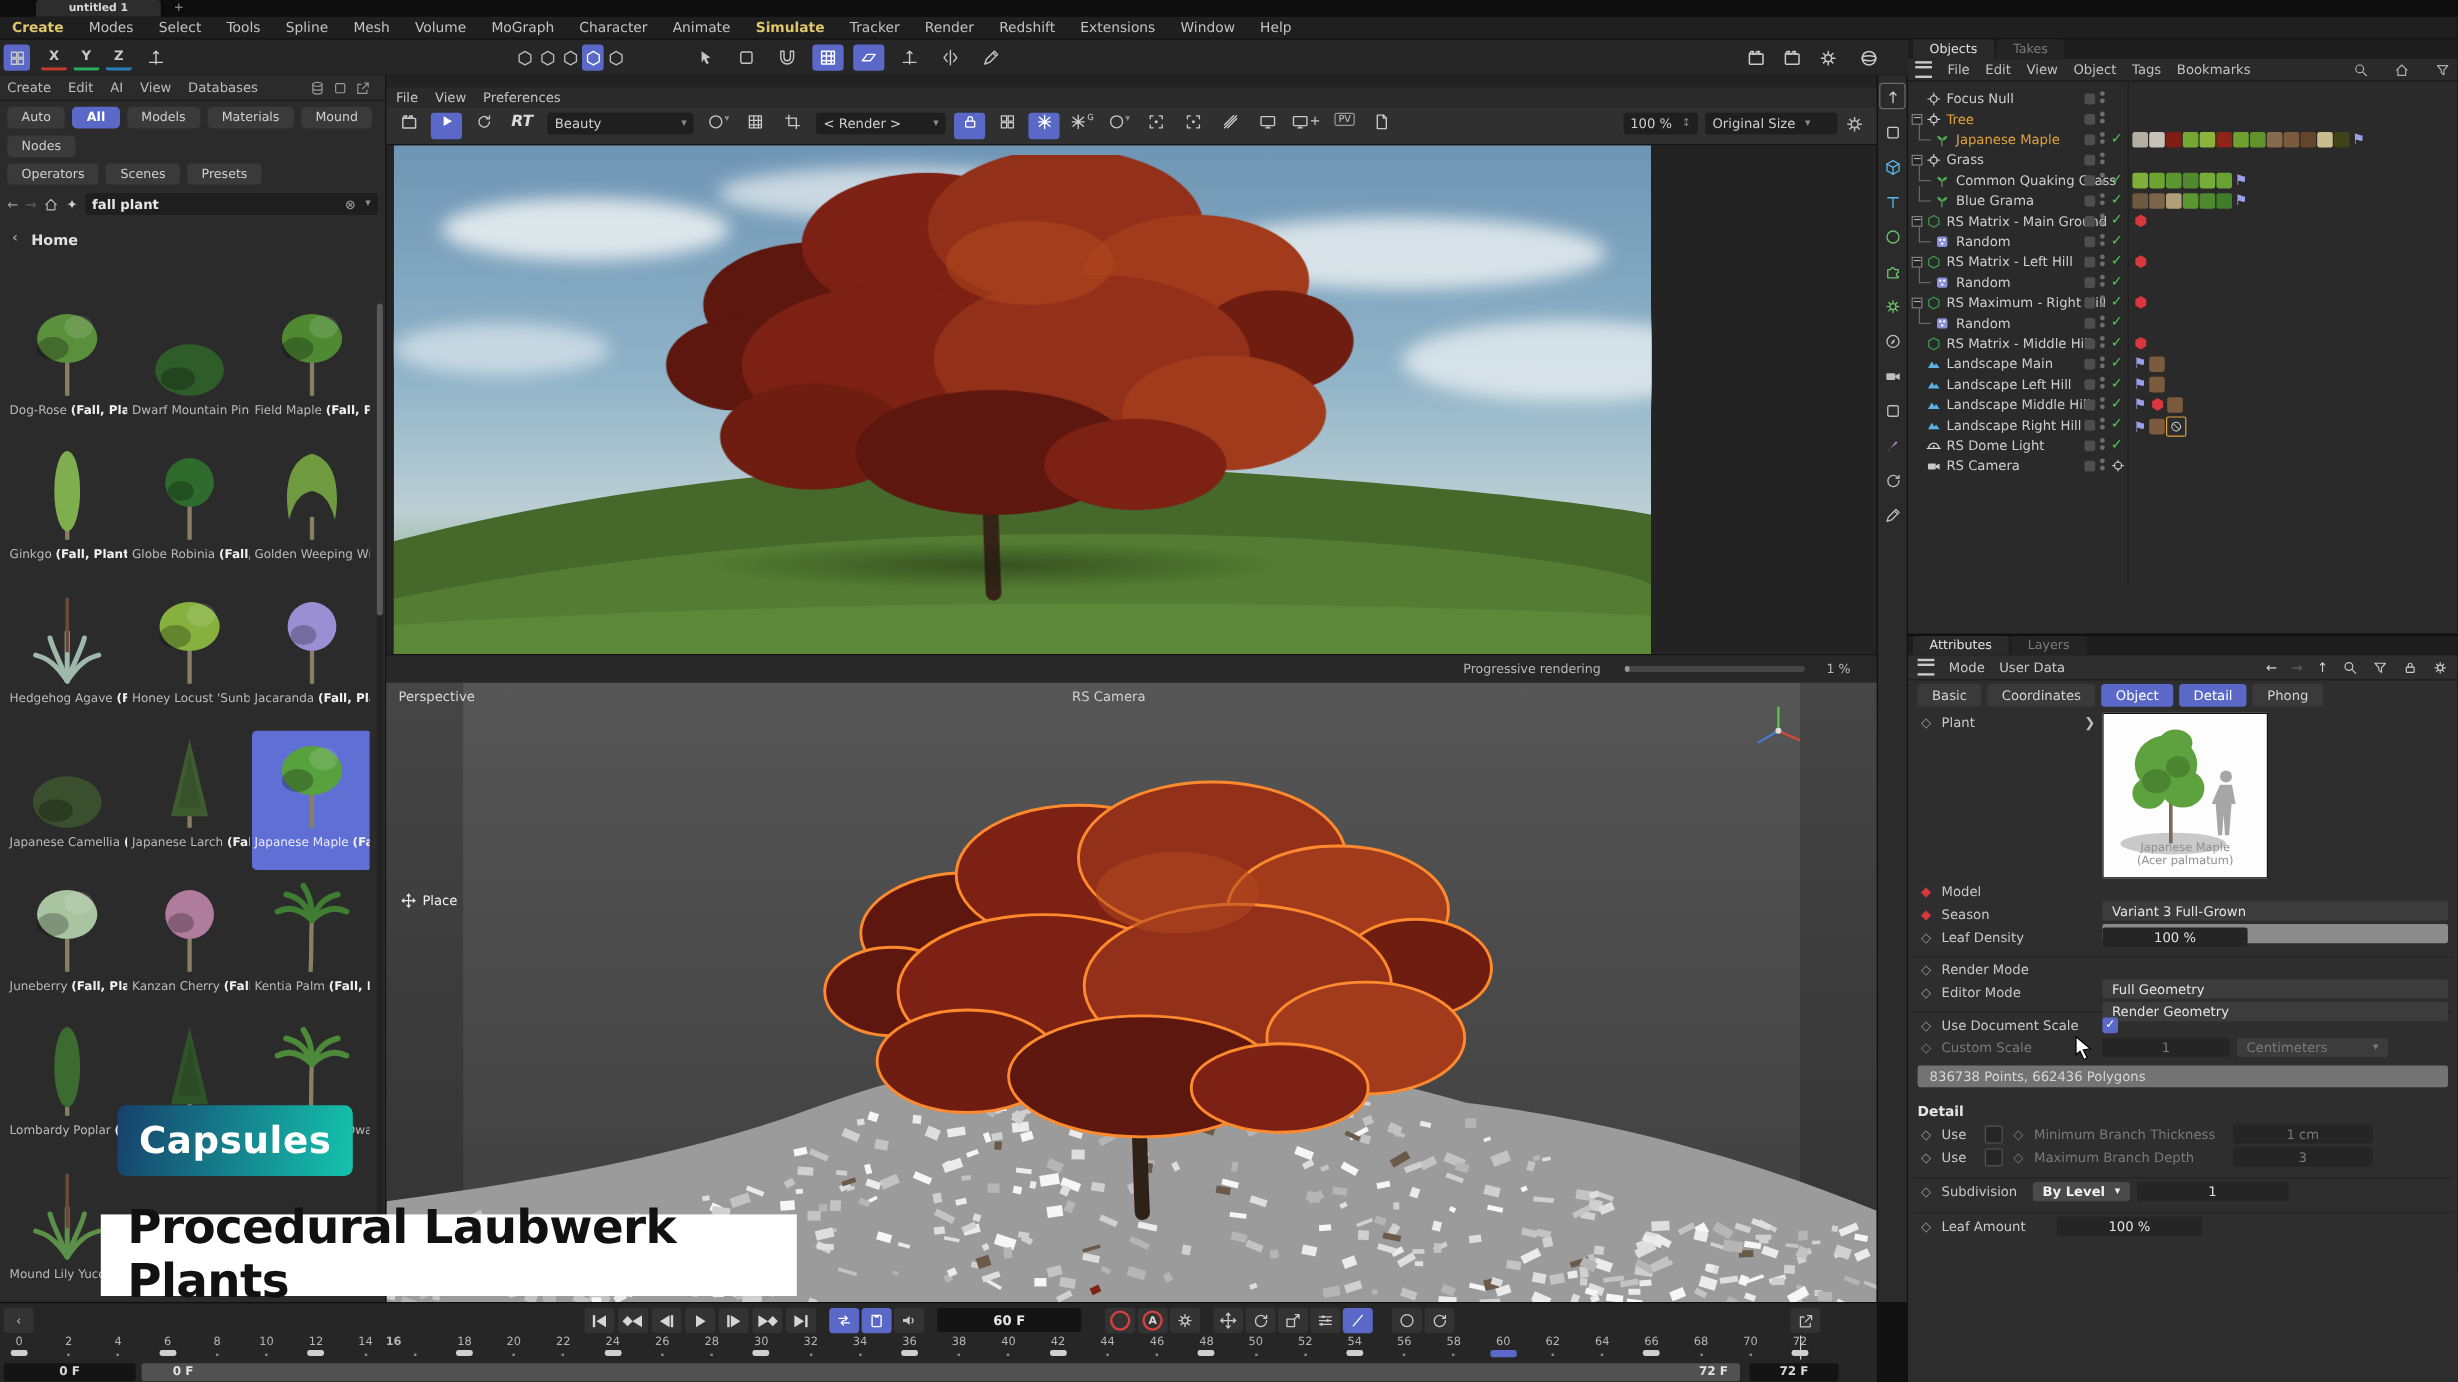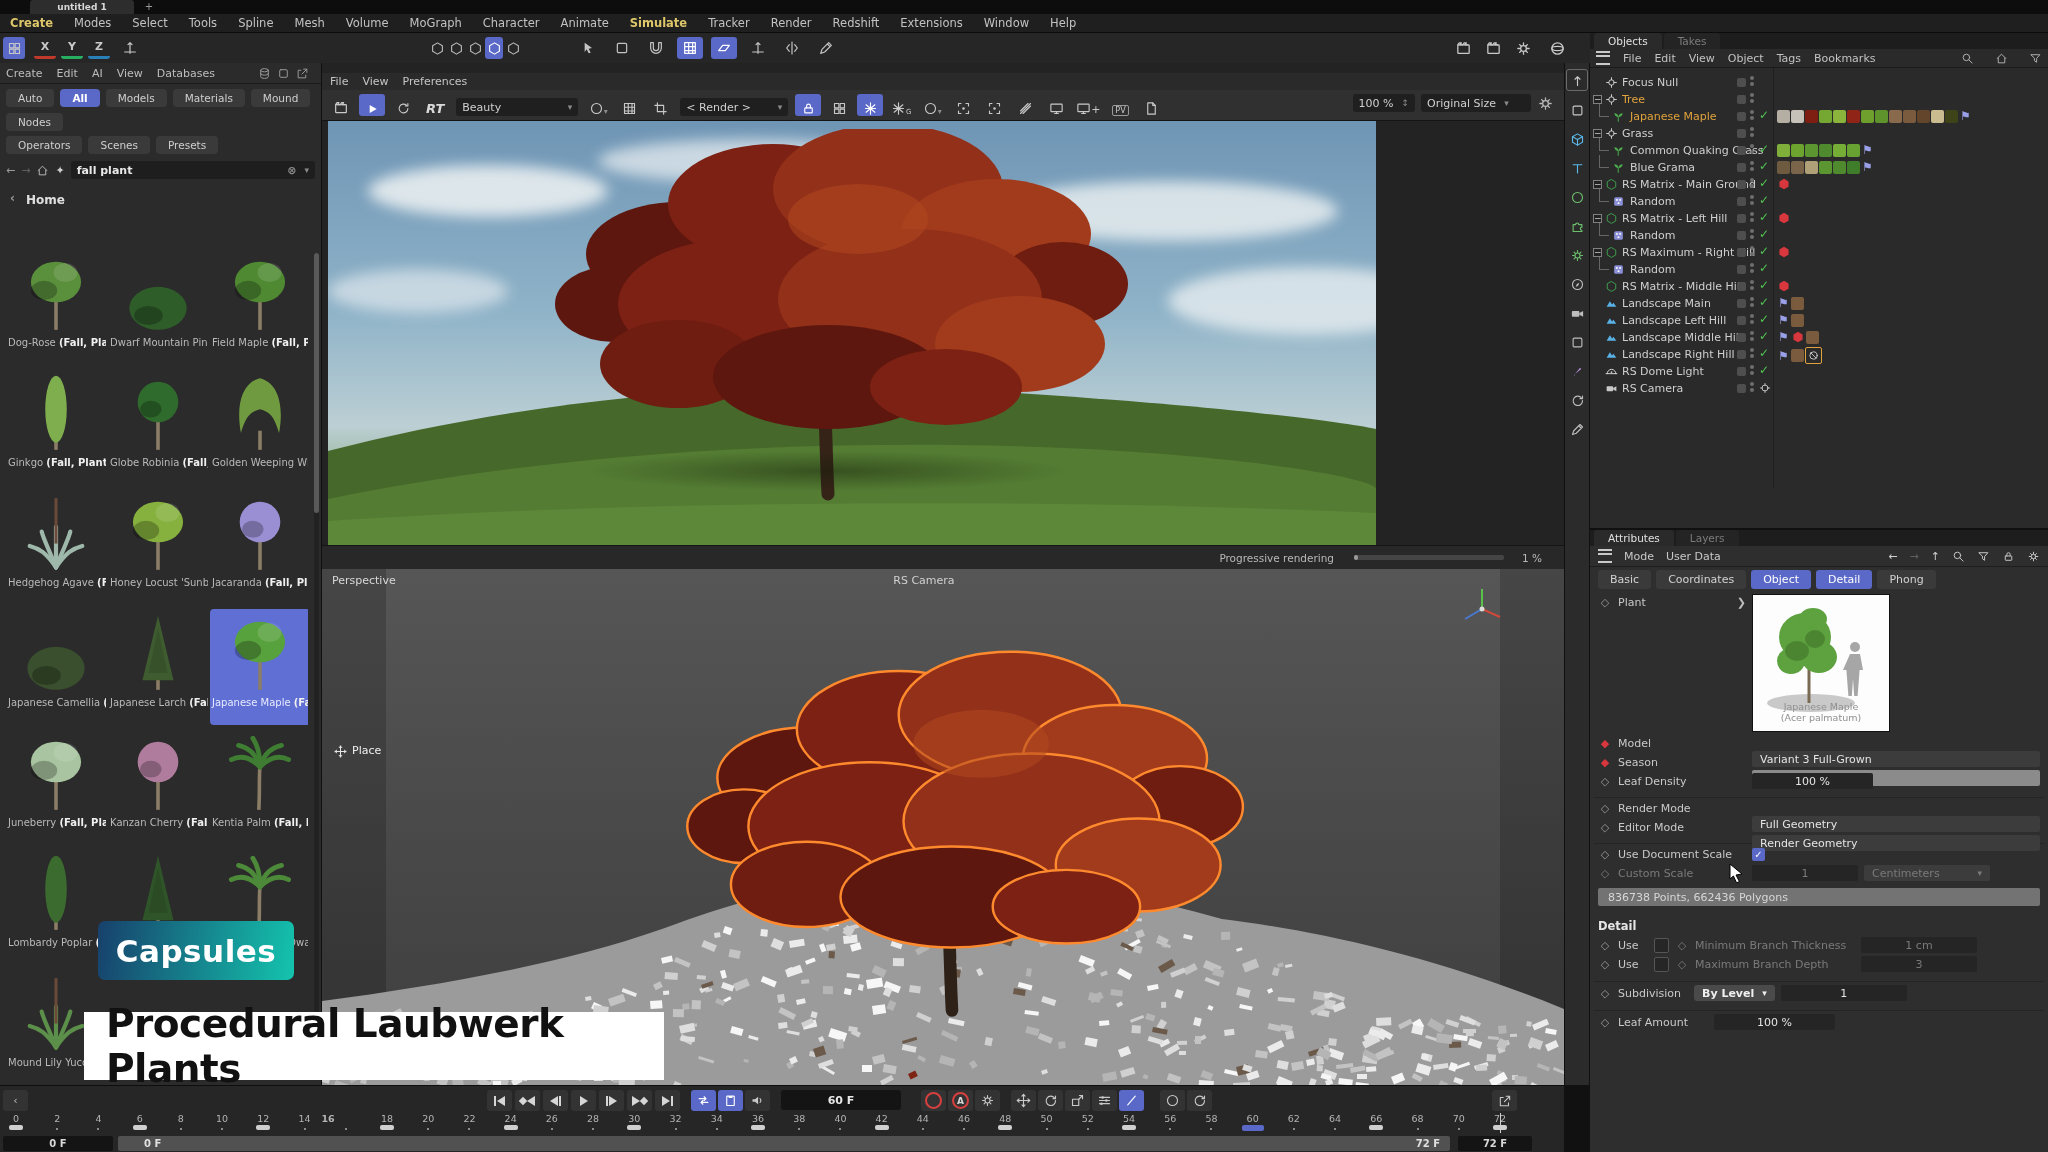--- a/index.html
+++ b/index.html
@@ -45,21 +45,21 @@
   .cell.sel .nm{color:#e8eaff;}
   .vscroll{position:absolute;right:2px;top:190px;width:5px;height:820px;background:#222;}
   .vscroll i{position:absolute;left:0;top:0;width:5px;height:260px;background:#5a5a5a;border-radius:3px;}
   
   .center{left:322px;top:63px;width:1242px;height:1022px;background:#232323;}
   .rv-menu{position:absolute;left:0;top:10px;width:100%;height:17px;display:flex;align-items:center;
            padding-left:8px;box-sizing:border-box;background:#2a2a2a;}
   .rv-menu span{margin-right:14px;color:#c4c4c4;}
   .rv-toolbar{position:absolute;left:0;top:27px;width:100%;height:31px;background:#303030;display:flex;
               align-items:center;padding-left:6px;box-sizing:border-box;gap:5px;border-bottom:1px solid #141414;}
-  .rvbtn{height:22px;min-width:22px;display:flex;align-items:flex-end;justify-content:center;border-radius:3px;padding:0 2px;}
+  .rvbtn{height:22px;min-width:22px;display:flex;align-items:flex-start;justify-content:center;border-radius:3px;padding:0 2px;}
   .rvbtn.active{background:#5a68c8;}
   .rv-dd{background:#1f1f1f;border-radius:3px;height:18px;display:flex;align-items:center;padding:0 6px;color:#cfcfcf;}
   .rv-dd .car{margin-left:8px;color:#8a8a8a;font-size:9px;}
   .rt-label{font-weight:bold;font-style:italic;color:#dadada;font-size:13px;padding:0 3px;}
   .rv-zoomwrap{position:absolute;right:10px;top:31px;display:flex;gap:6px;align-items:center;}
   .rv-image{position:absolute;left:6px;top:58px;width:1048px;height:424px;overflow:hidden;background:#000;}
   .progress-row{position:absolute;left:0;top:482px;width:100%;height:24px;background:#282828;border-top:1px solid #151515;}
   .prg-label{position:absolute;right:230px;top:6px;color:#b8b8b8;font-size:10.5px;}
   .prg-bar{position:absolute;right:60px;top:9px;width:150px;height:5px;background:#454545;border-radius:2px;}
   .prg-bar i{display:block;width:4px;height:5px;background:#9a9a9a;border-radius:2px;}

